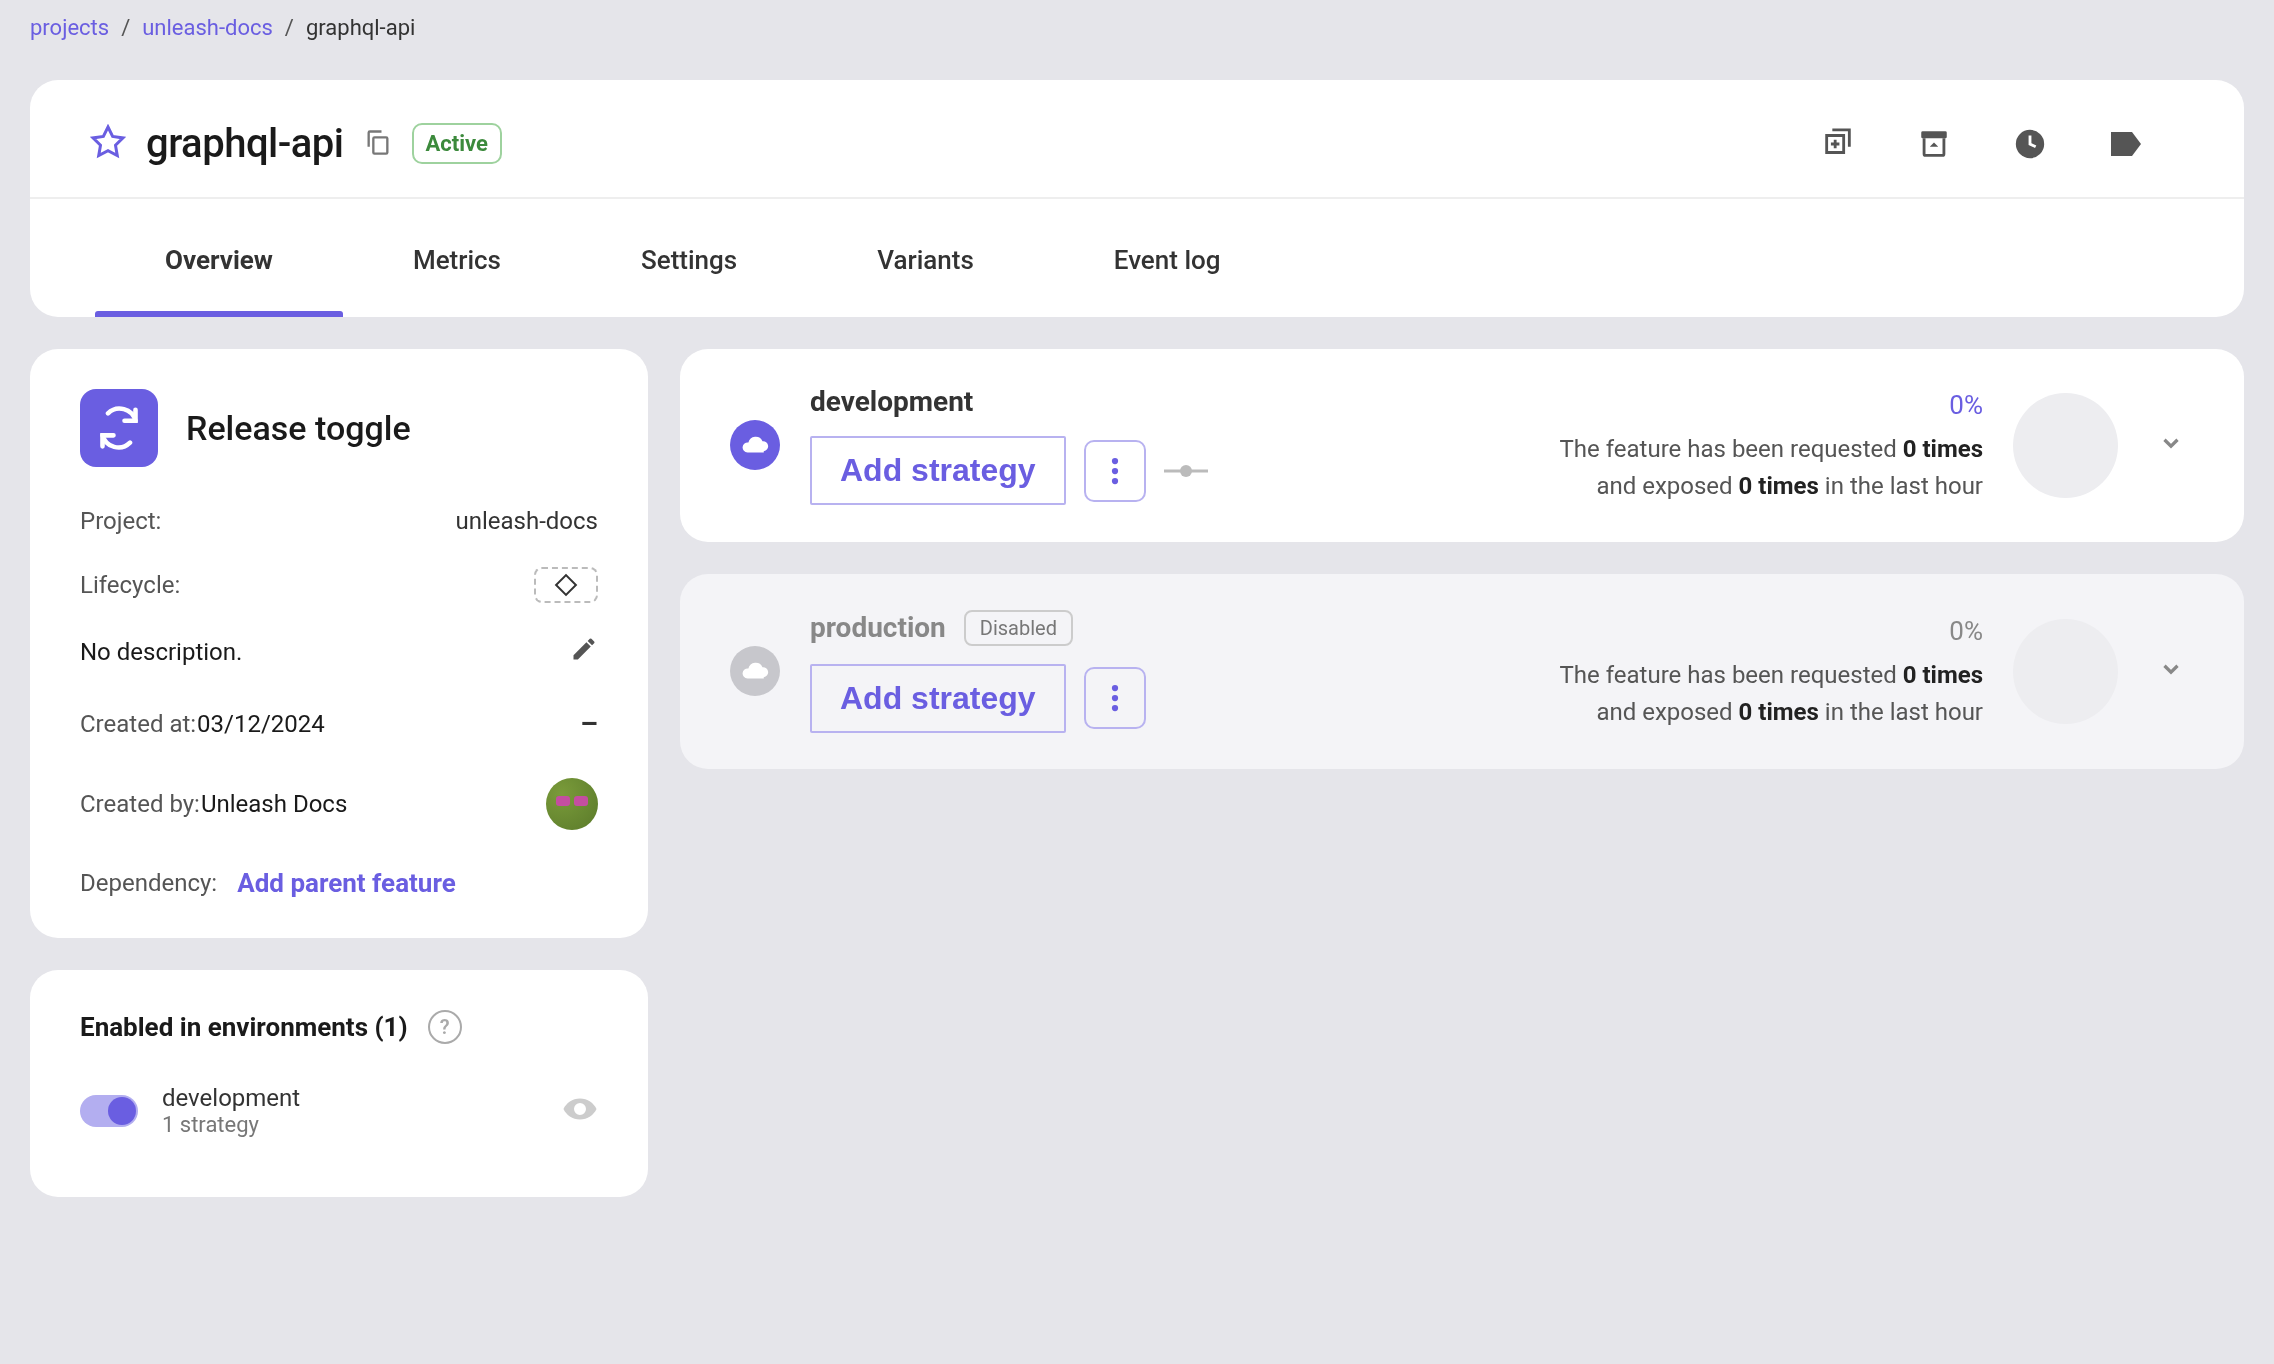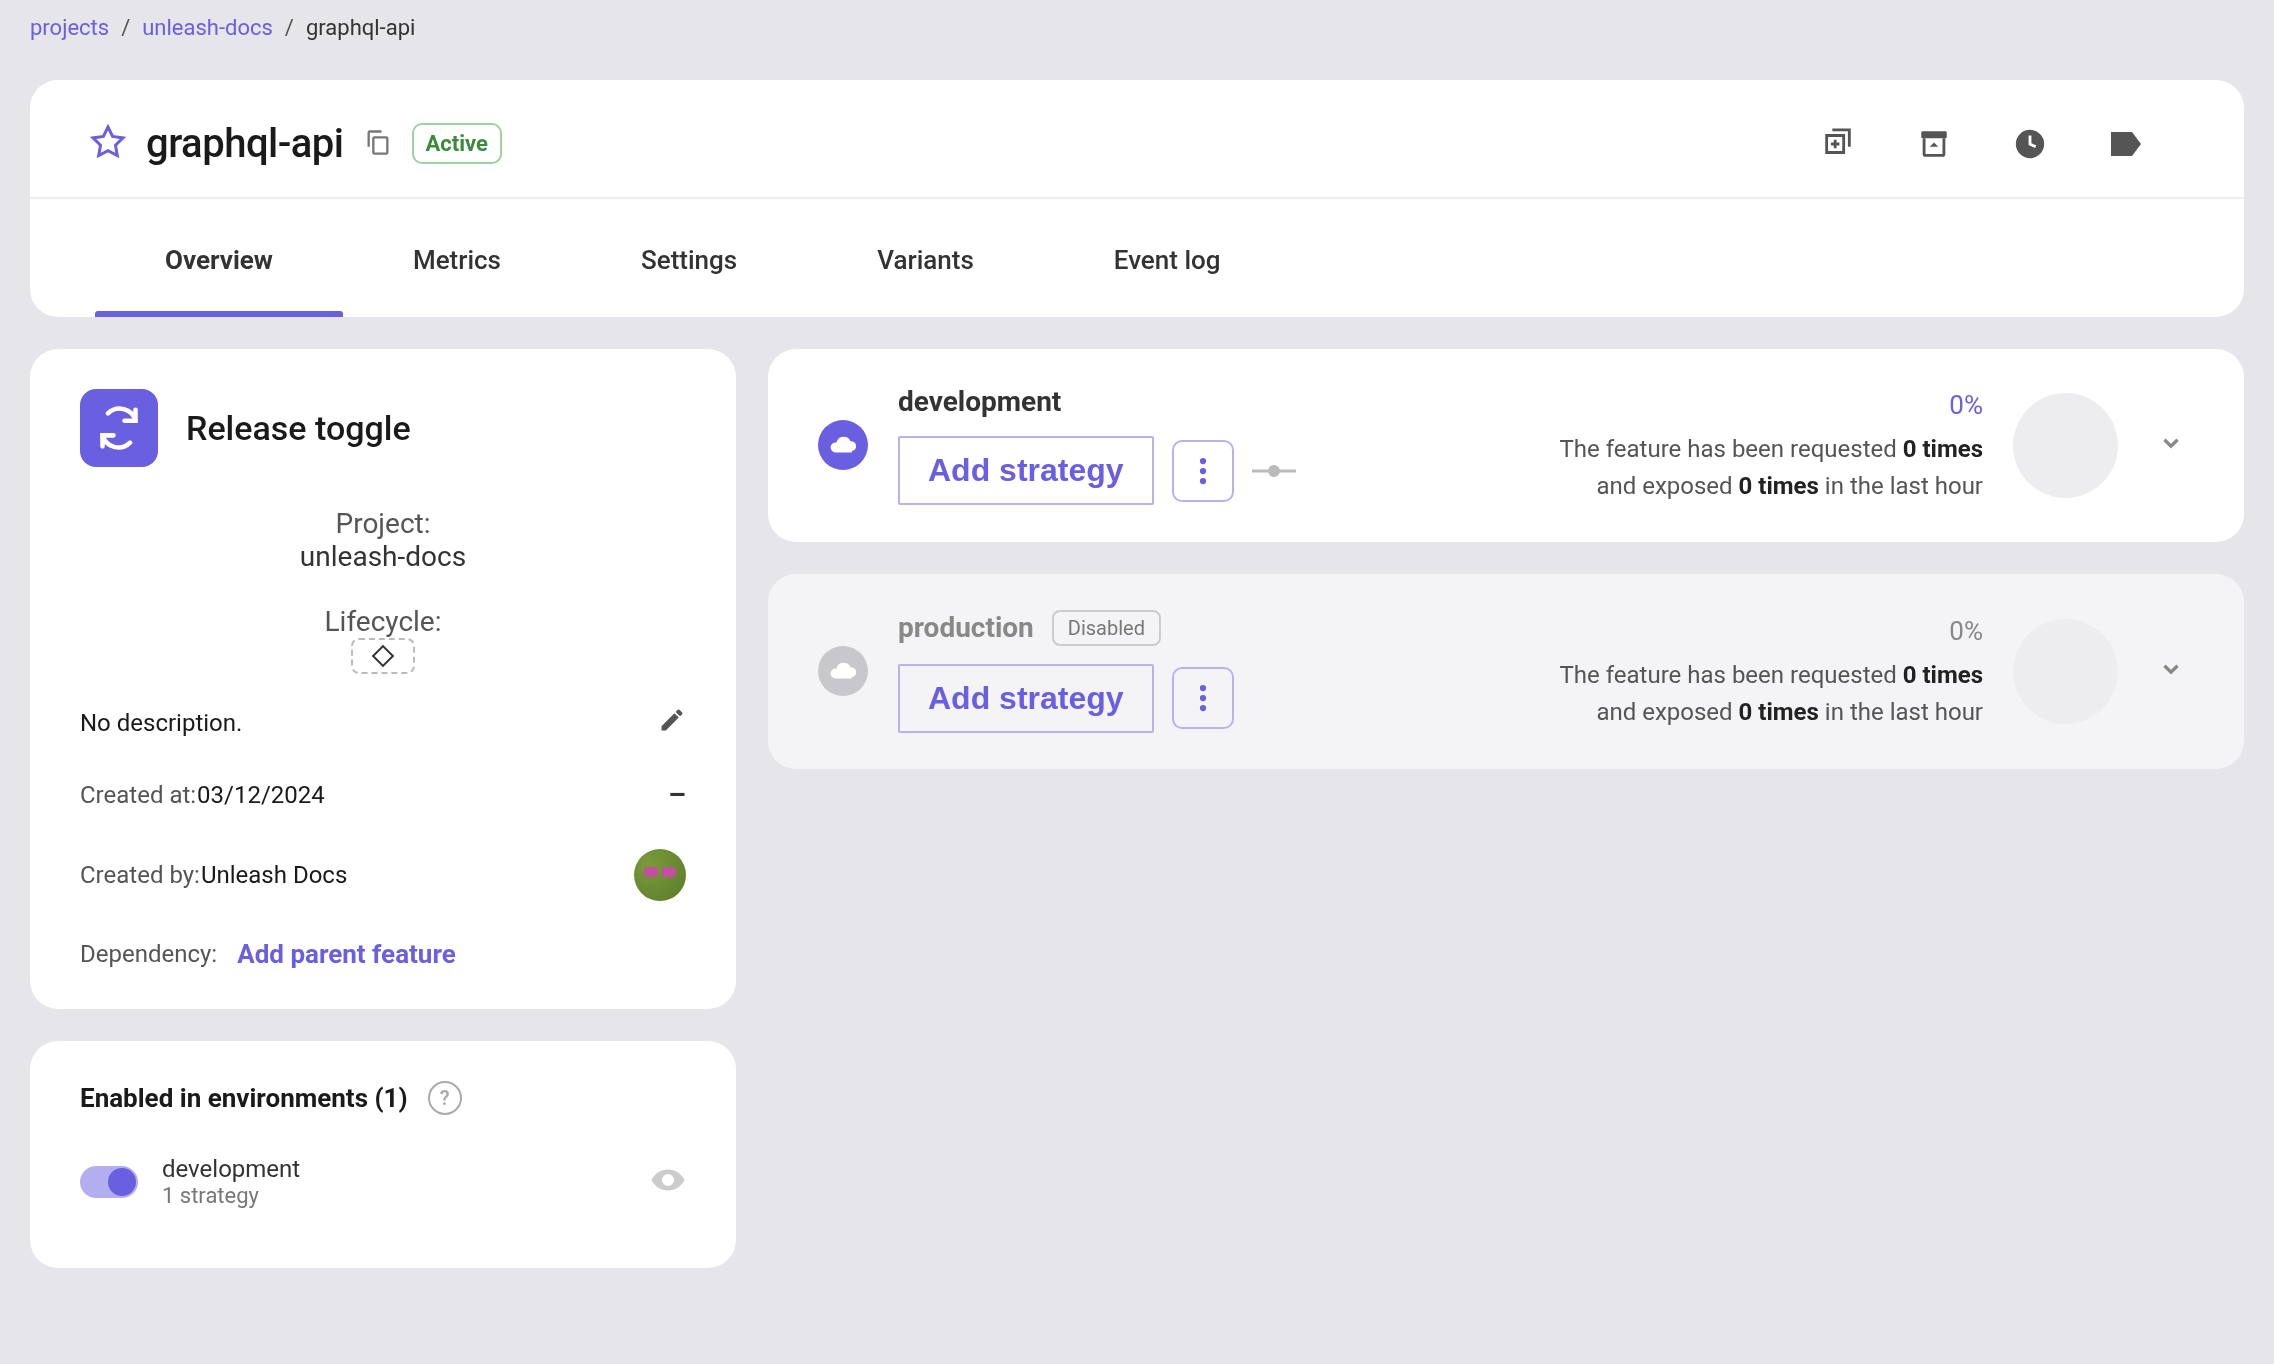--- a/index.html
+++ b/index.html
@@ -117,21 +117,21 @@
       border-radius: 3px 3px 0 0;
     }
 
     .content {
       display: flex;
       gap: 32px;
       margin-top: 32px;
       align-items: flex-start;
     }
     .left-col {
-      width: 706px;
+      width: 618px;
       display: flex;
       flex-direction: column;
       gap: 32px;
       justify-content: center;
     }
     .panel {
       background: #fff;
       border-radius: 28px;
       padding: 40px 50px;
     }
@@ -152,24 +152,23 @@
       color: #fff;
     }
     .toggle-title {
       font-size: 34px;
       font-weight: 500;
     }
     .meta-row {
       display: flex;
       align-items: center;
       justify-content: space-between;
-      font-size: 28px;
+      font-size: 24px;
       margin-bottom: 32px;
       color: #333;
-      flex-direction: column;
     }
     .meta-row .label {
       color: #555;
     }
     .lifecycle-badge {
       border: 2px dashed #bbb;
       border-radius: 8px;
       padding: 8px 22px;
       display: flex;
       align-items: center;

